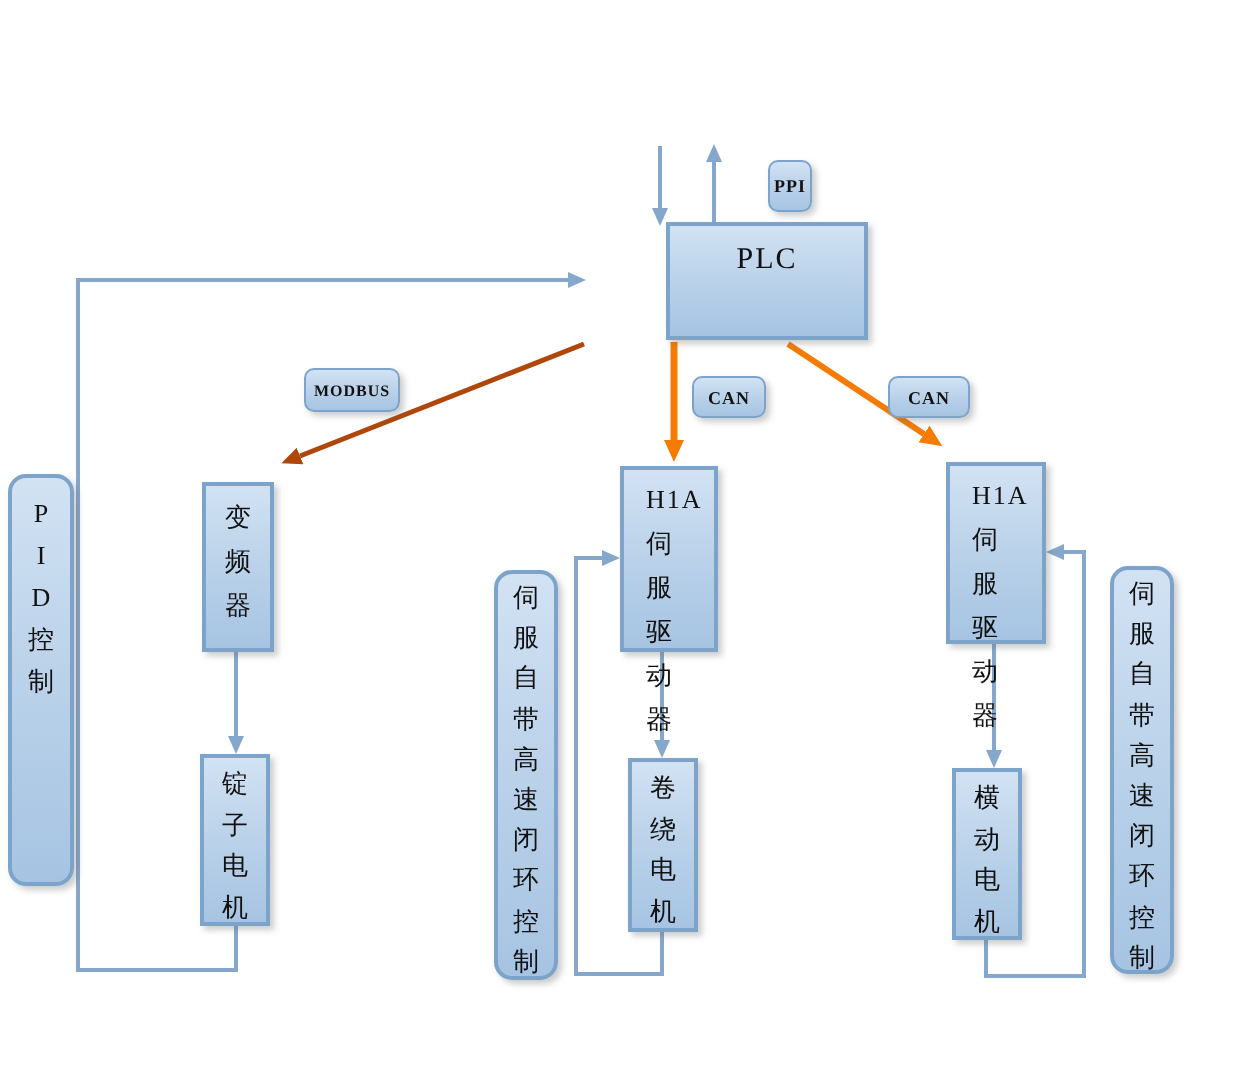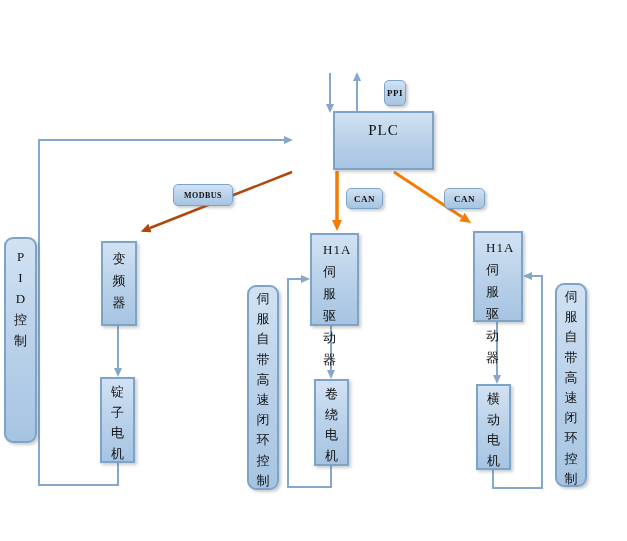--- a/index.html
+++ b/index.html
@@ -122,19 +122,19 @@
 带
 高
 速
 闭
 环
 控
 制</div>
 
   <div class="node pill" style="left:384px; top:80px; width:22px; height:26px; font-size:9px;">PPI</div>
 
-  <div class="node pill" style="left:173px; top:184px; width:60px; height:22px; font-size:8px;">MODBUS</div>
+  <div class="node pill" style="left:152px; top:184px; width:48px; height:22px; font-size:8px;">MODBUS</div>
 
   <div class="node pill" style="left:346px; top:188px; width:37px; height:21px; font-size:9px;">CAN</div>
 
   <div class="node pill" style="left:444px; top:188px; width:41px; height:21px; font-size:9px;">CAN</div>
 
 </div>
 
 </body></html>

